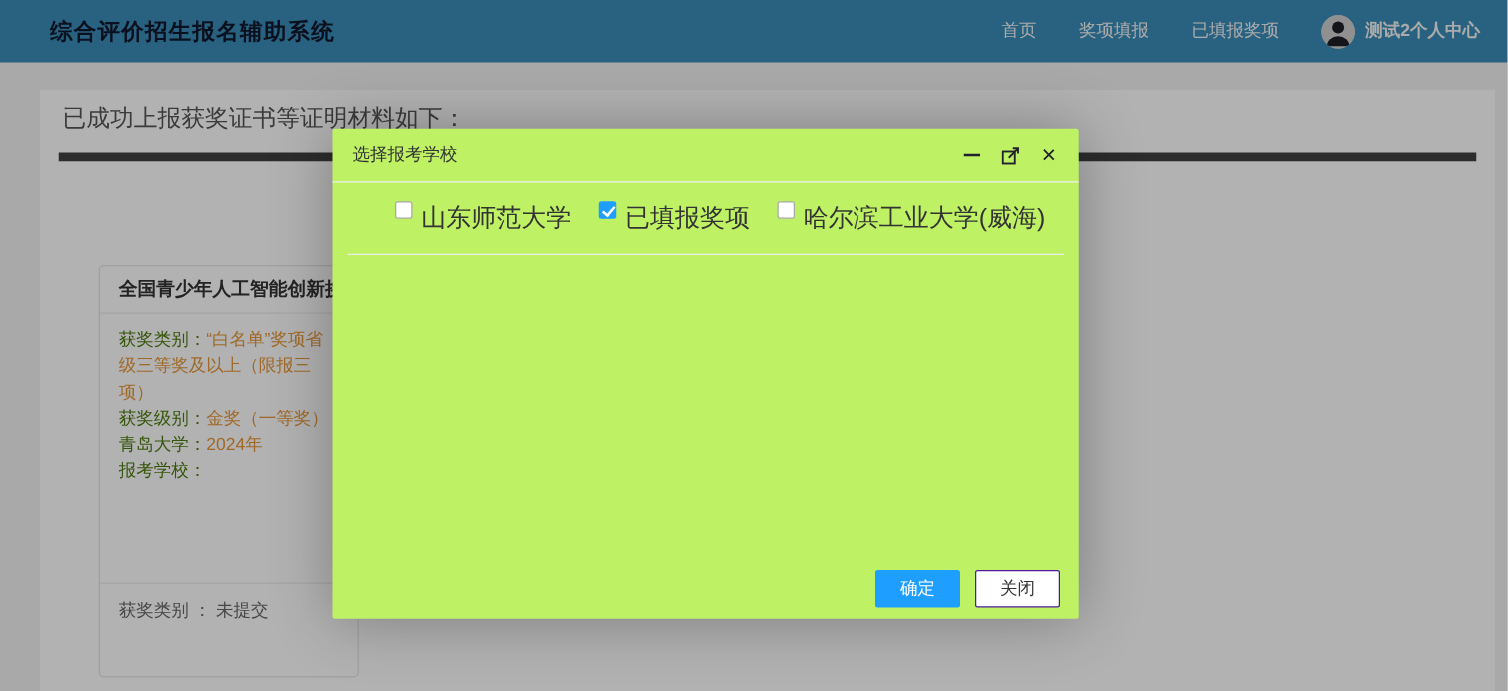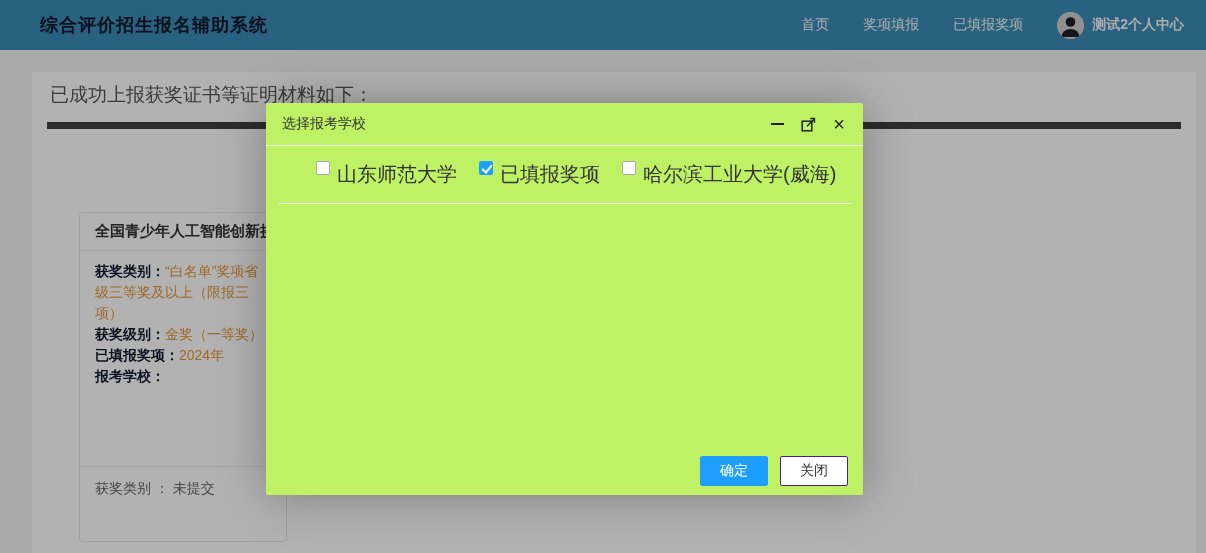--- a/index.html
+++ b/index.html
@@ -51,21 +51,21 @@
     display:flex; flex-direction:column;
   }
   .card-header {
     padding:9px 15px; border-bottom:1px solid #ececec;
     font-size:15px; font-weight:bold; color:#333;
     white-space:nowrap; overflow:visible;
   }
   .card-body {
     padding:10px 15px; font-size:14px; line-height:21px; height:215px;
   }
-  .field-label { font-weight:bold; color:#0f172a; }
+  .field-label { font-weight:normal; color:#4d7c0f; }
   .field-value { color:#e59739; }
   .card-footer {
     border-top:1px solid #ececec;
     padding:13px 15px; font-size:14px; color:#666; flex:1;
   }
 
   
   .shade {
     position:absolute; left:0; top:0; width:1206px; height:553px;
     background:rgba(0,0,0,0.30); z-index:50;
@@ -141,21 +141,21 @@
 <div class="panel">
   <div class="panel-heading-wrap">
     <div class="panel-heading">已成功上报获奖证书等证明材料如下：</div>
   </div>
 
   <div class="card">
     <div class="card-header">全国青少年人工智能创新挑战赛</div>
     <div class="card-body">
       <span class="field-label">获奖类别：</span><span class="field-value">“白名单”奖项省级三等奖及以上（限报三项）</span><br>
       <span class="field-label">获奖级别：</span><span class="field-value">金奖（一等奖）</span><br>
-      <span class="field-label">已填报奖项：</span><span class="field-value">2024年</span><br>
+      <span class="field-label">青岛大学：</span><span class="field-value">2024年</span><br>
       <span class="field-label">报考学校：</span><span class="field-value"></span>
     </div>
     <div class="card-footer">
       <span>获奖类别 ：</span>
       <span>未提交</span>
     </div>
   </div>
 
 </div>
 

